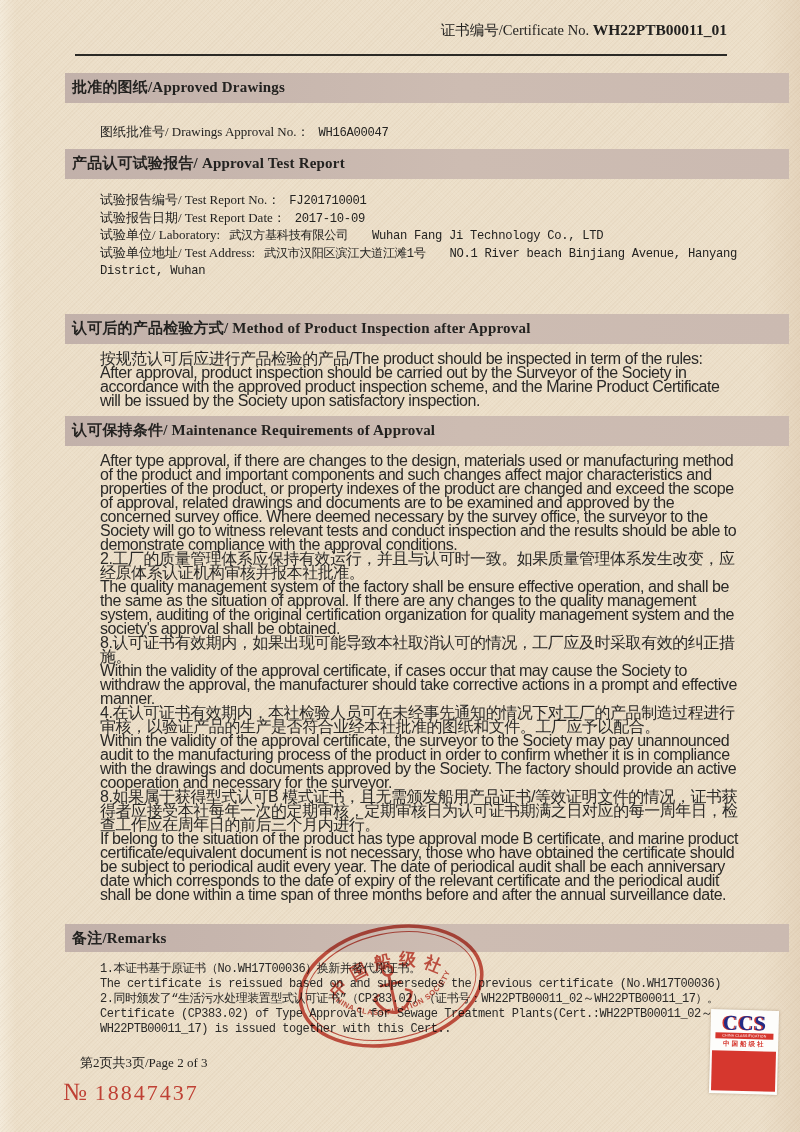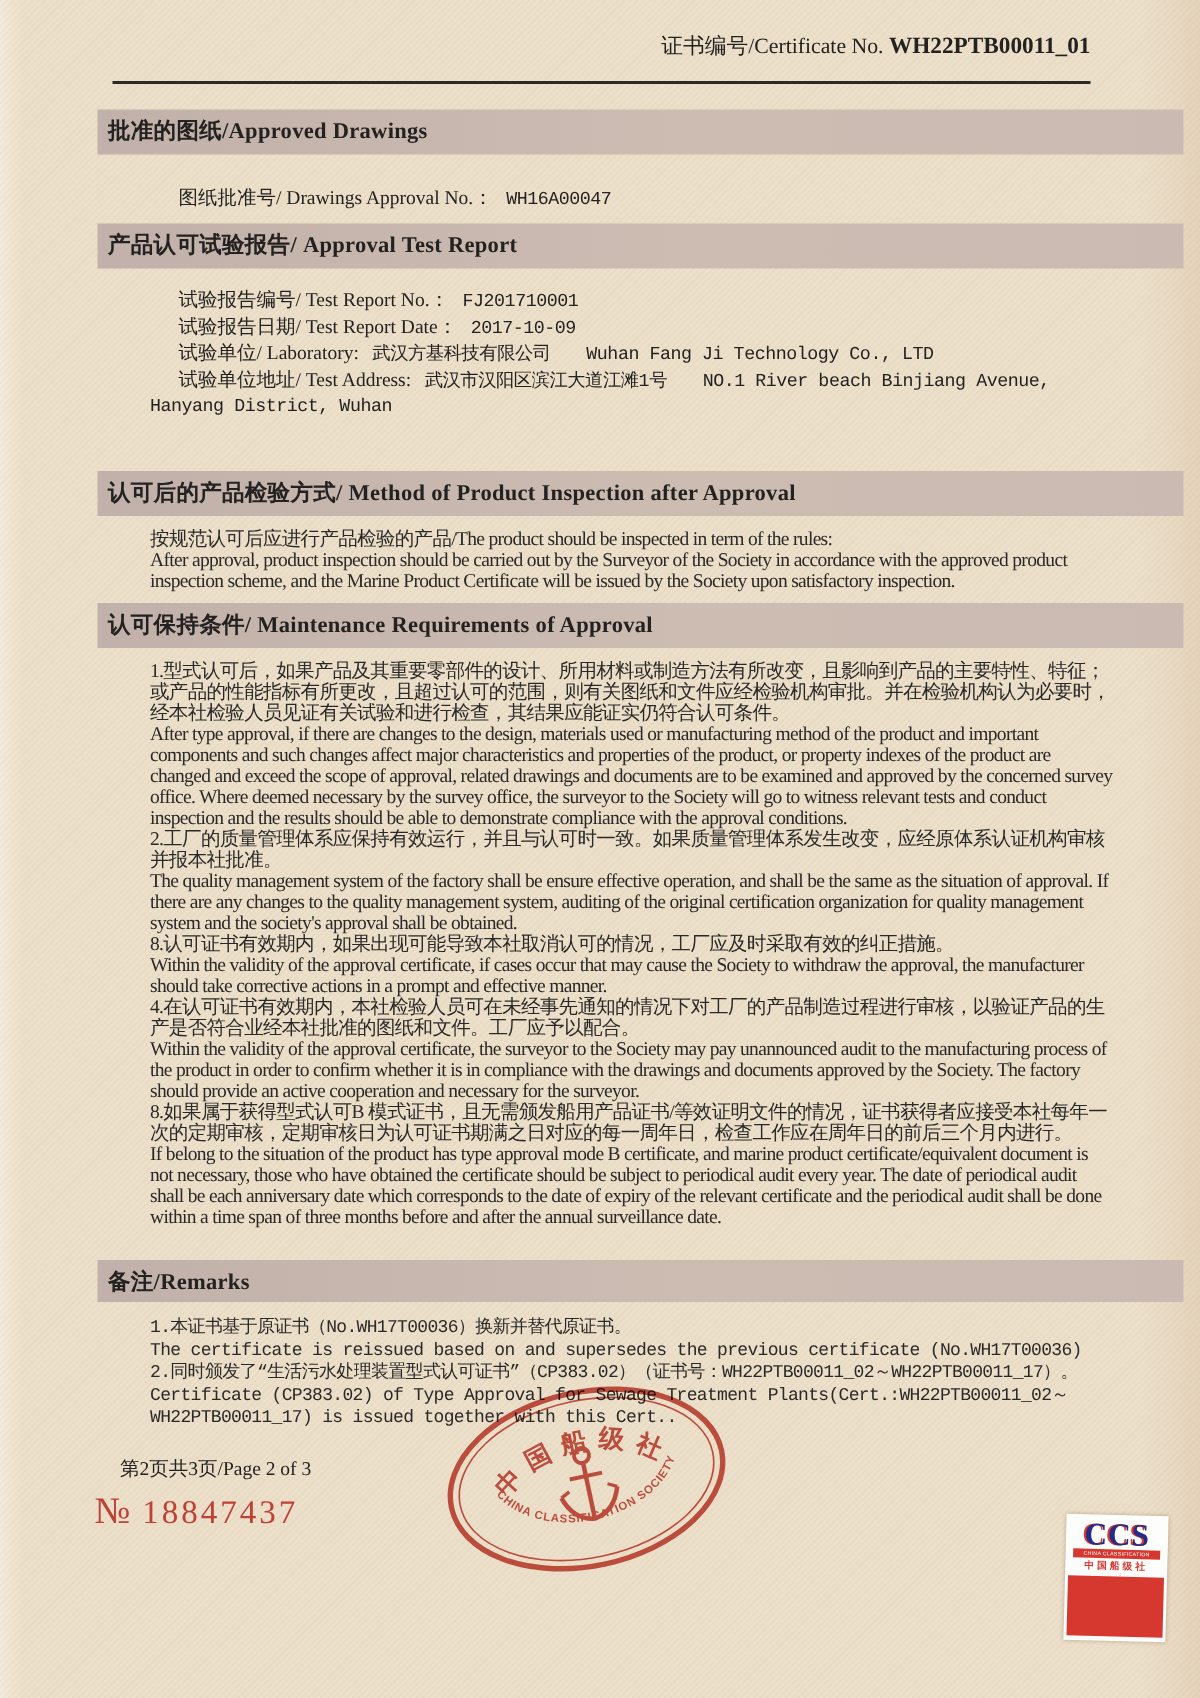--- a/index.html
+++ b/index.html
@@ -18,26 +18,26 @@
   .rule{position:absolute;top:54px;left:75px;width:652px;height:2.4px;background:#2b2a26;}
   .content{position:absolute;top:73px;left:0;width:800px;}
   .band{
     margin-left:65px;width:724px;height:30px;box-sizing:border-box;
     background:linear-gradient(90deg,#c2b1aa,#cdbcb2 55%,#cbbab1);
     font-weight:bold;font-size:15px;padding:5px 0 16px 7px;letter-spacing:.2px;
   }
   .band.short{height:28px;}
   .row-drawings{margin:20px 0 10px 100px;font-size:13px;height:16px;}
   .fields{margin:13px 0 0 100px;width:650px;font-size:13px;line-height:15.6px;}
-  .field-label{white-space:nowrap;margin-left:19px;}
+  .field-label{white-space:nowrap;}
   .val{font-family:"Liberation Mono","DejaVu Sans Mono",monospace;font-size:12.2px;margin-left:9px;letter-spacing:-0.3px;}
   .body-mono{
     margin:8px 0 0 100px;width:642px;
-    font-family:Liberation Serif, serif;
-    font-size:13px;line-height:14px;letter-spacing:-0.45px;color:#2a2927;
+    font-family:Liberation Sans, sans-serif;
+    font-size:16px;line-height:14px;letter-spacing:-0.45px;color:#2a2927;
   }
   .body-mono p{margin:0;}
   .gap17{margin-top:34px;} .gap8{margin-top:8px;} .gap6{margin-top:22px;}
   .remarks-body{margin:10px 0 0 100px;width:660px;
     font-family:"Liberation Mono","DejaVu Sans Mono",monospace;
     font-size:12px;line-height:15px;letter-spacing:-0.45px;color:#2a2927;}
   .remarks-body p{margin:0;}
   .footer-page{margin:17px 0 0 80px;font-size:13px;}
   .serial{margin:6px 0 0 63px;color:#bf4034;font-size:22px;letter-spacing:2px;}
   .serial .no-sign{font-size:25px;letter-spacing:0;margin-right:8px;}
@@ -82,21 +82,20 @@
     </div>
 
     <div class="band gap17">认可后的产品检验方式/ Method of Product Inspection after Approval</div>
     <div class="body-mono">
       <p>按规范认可后应进行产品检验的产品/The product should be inspected in term of the rules:</p>
       <p>After approval, product inspection should be carried out by the Surveyor of the Society in accordance with the approved product inspection scheme, and the Marine Product Certificate will be issued by the Society upon satisfactory inspection.</p>
     </div>
 
     <div class="band gap8">认可保持条件/ Maintenance Requirements of Approval</div>
     <div class="body-mono">
-      <p>1.型式认可后，如果产品及其重要零部件的设计、所用材料或制造方法有所改变，且影响到产品的主要特性、特征；或产品的性能指标有所更改，且超过认可的范围，则有关图纸和文件应经检验机构审批。并在检验机构认为必要时，经本社检验人员见证有关试验和进行检查，其结果应能证实仍符合认可条件。</p>
       <p>After type approval, if there are changes to the design, materials used or manufacturing method of the product and important components and such changes affect major characteristics and properties of the product, or property indexes of the product are changed and exceed the scope of approval, related drawings and documents are to be examined and approved by the concerned survey office. Where deemed necessary by the survey office, the surveyor to the Society will go to witness relevant tests and conduct inspection and the results should be able to demonstrate compliance with the approval conditions.</p>
       <p>2.工厂的质量管理体系应保持有效运行，并且与认可时一致。如果质量管理体系发生改变，应经原体系认证机构审核并报本社批准。</p>
       <p>The quality management system of the factory shall be ensure effective operation, and shall be the same as the situation of approval. If there are any changes to the quality management system, auditing of the original certification organization for quality management system and the society's approval shall be obtained.</p>
       <p>8.认可证书有效期内，如果出现可能导致本社取消认可的情况，工厂应及时采取有效的纠正措施。</p>
       <p>Within the validity of the approval certificate, if cases occur that may cause the Society to withdraw the approval, the manufacturer should take corrective actions in a prompt and effective manner.</p>
       <p>4.在认可证书有效期内，本社检验人员可在未经事先通知的情况下对工厂的产品制造过程进行审核，以验证产品的生产是否符合业经本社批准的图纸和文件。工厂应予以配合。</p>
       <p>Within the validity of the approval certificate, the surveyor to the Society may pay unannounced audit to the manufacturing process of the product in order to confirm whether it is in compliance with the drawings and documents approved by the Society. The factory should provide an active cooperation and necessary for the surveyor.</p>
       <p>8.如果属于获得型式认可B 模式证书，且无需颁发船用产品证书/等效证明文件的情况，证书获得者应接受本社每年一次的定期审核，定期审核日为认可证书期满之日对应的每一周年日，检查工作应在周年日的前后三个月内进行。</p>
       <p>If belong to the situation of the product has type approval mode B certificate, and marine product certificate/equivalent document is not necessary, those who have obtained the certificate should be subject to periodical audit every year. The date of periodical audit shall be each anniversary date which corresponds to the date of expiry of the relevant certificate and the periodical audit shall be done within a time span of three months before and after the annual surveillance date.</p>
     </div>

